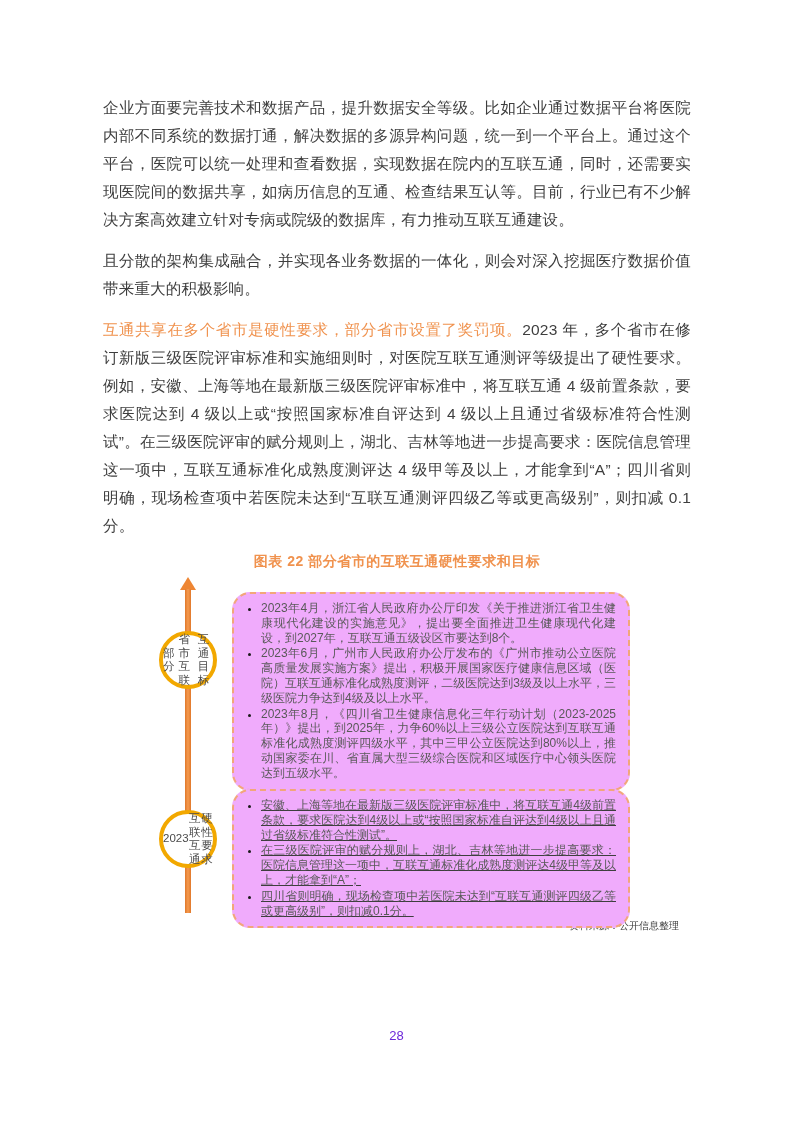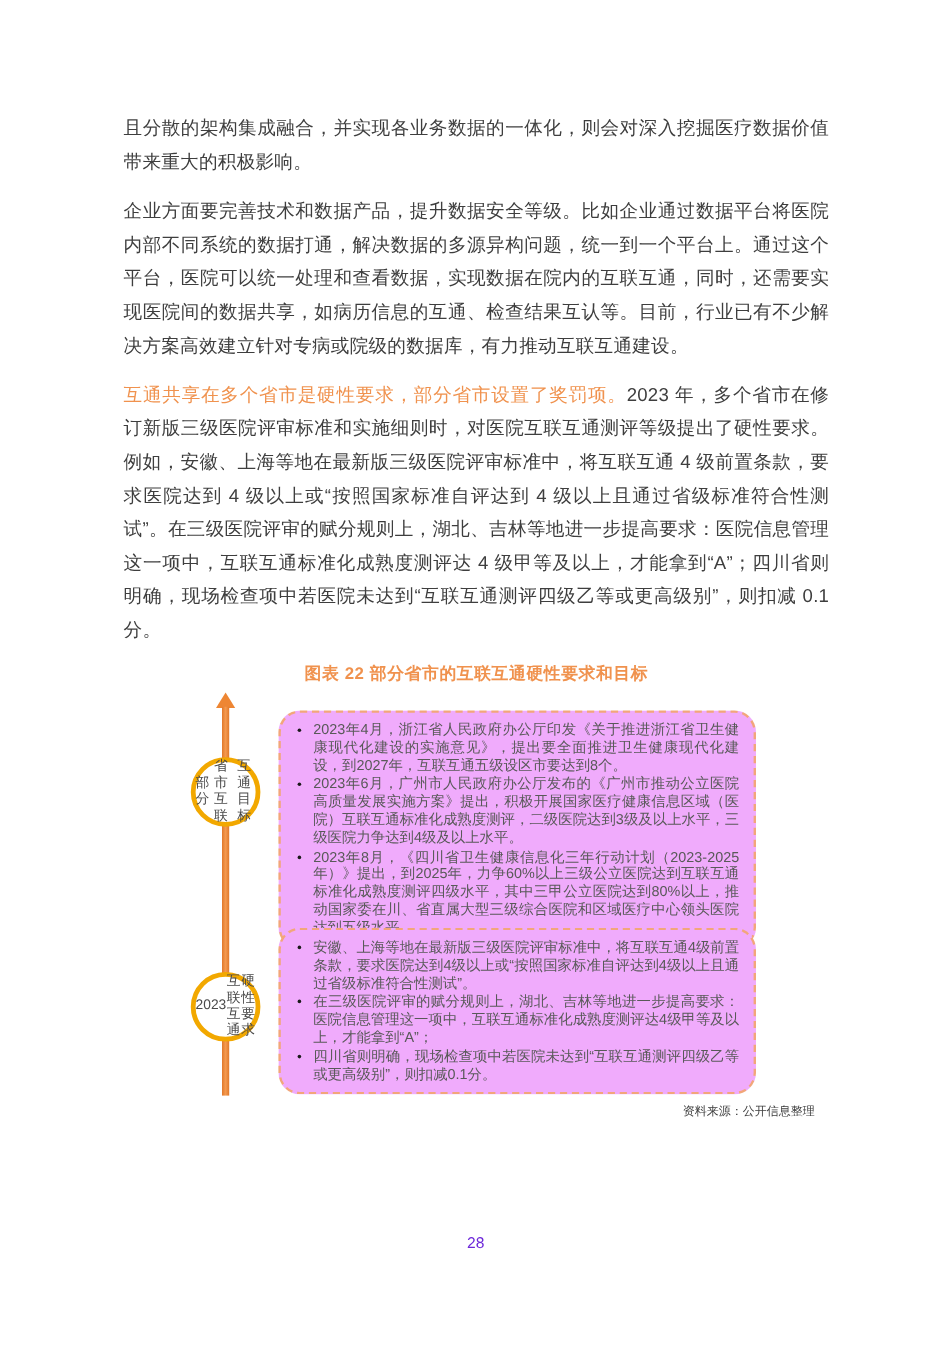--- a/index.html
+++ b/index.html
@@ -73,21 +73,21 @@
     position:absolute;
     left:129px;
     width:398px;
     box-sizing:border-box;
     border:2px dashed #f2a67a;
     border-radius:18px;
     background:#f0abfc;
     padding:7px 12px 7px 8px;
   }
   .box-1{top:15px;}
-  .box-2{top:196px;}
+  .box-2{top:212px;text-decoration:underline;}
   .dash-box ul{
     margin:0;
     padding-left:19px;
   }
   .dash-box li{
     font-size:12px;
     line-height:14.8px;
     color:#595959;
     text-align:justify;
     margin:0 0 1px 0;
@@ -108,23 +108,23 @@
     text-align:center;
     font-size:13px;
     color:#6d28d9;
   }
 </style>
 </head>
 <body>
 
 <div class="page">
 
+  <p class="body-para para-tight">企业方面要完善技术和数据产品，提升数据安全等级。比如企业通过数据平台将医院内部不同系统的数据打通，解决数据的多源异构问题，统一到一个平台上。通过这个平台，医院可以统一处理和查看数据，实现数据在院内的互联互通，同时，还需要实现医院间的数据共享，如病历信息的互通、检查结果互认等。目前，行业已有不少解决方案高效建立针对专病或院级的数据库，有力推动互联互通建设。</p>
+
   <p class="body-para">且分散的架构集成融合，并实现各业务数据的一体化，则会对深入挖掘医疗数据价值带来重大的积极影响。</p>
-
-  <p class="body-para para-tight">企业方面要完善技术和数据产品，提升数据安全等级。比如企业通过数据平台将医院内部不同系统的数据打通，解决数据的多源异构问题，统一到一个平台上。通过这个平台，医院可以统一处理和查看数据，实现数据在院内的互联互通，同时，还需要实现医院间的数据共享，如病历信息的互通、检查结果互认等。目前，行业已有不少解决方案高效建立针对专病或院级的数据库，有力推动互联互通建设。</p>
 
   <p class="body-para"><span class="highlight">互通共享在多个省市是硬性要求，部分省市设置了奖罚项。</span><span>2023 年，多个省市在修订新版三级医院评审标准和实施细则时，对医院互联互通测评等级提出了硬性要求。例如，安徽、上海等地在最新版三级医院评审标准中，将互联互通 4 级前置条款，要求医院达到 4 级以上或“按照国家标准自评达到 4 级以上且通过省级标准符合性测试”。在三级医院评审的赋分规则上，湖北、吉林等地进一步提高要求：医院信息管理这一项中，互联互通标准化成熟度测评达 4 级甲等及以上，才能拿到“A”；四川省则明确，现场检查项中若医院未达到“互联互通测评四级乙等或更高级别”，则扣减 0.1 分。</span></p>
 
   <div class="fig-caption">图表 22 部分省市的互联互通硬性要求和目标</div>
 
   <div class="figure">
 
     <div class="timeline-arrowhead"></div>
     <div class="timeline-line"></div>
 

